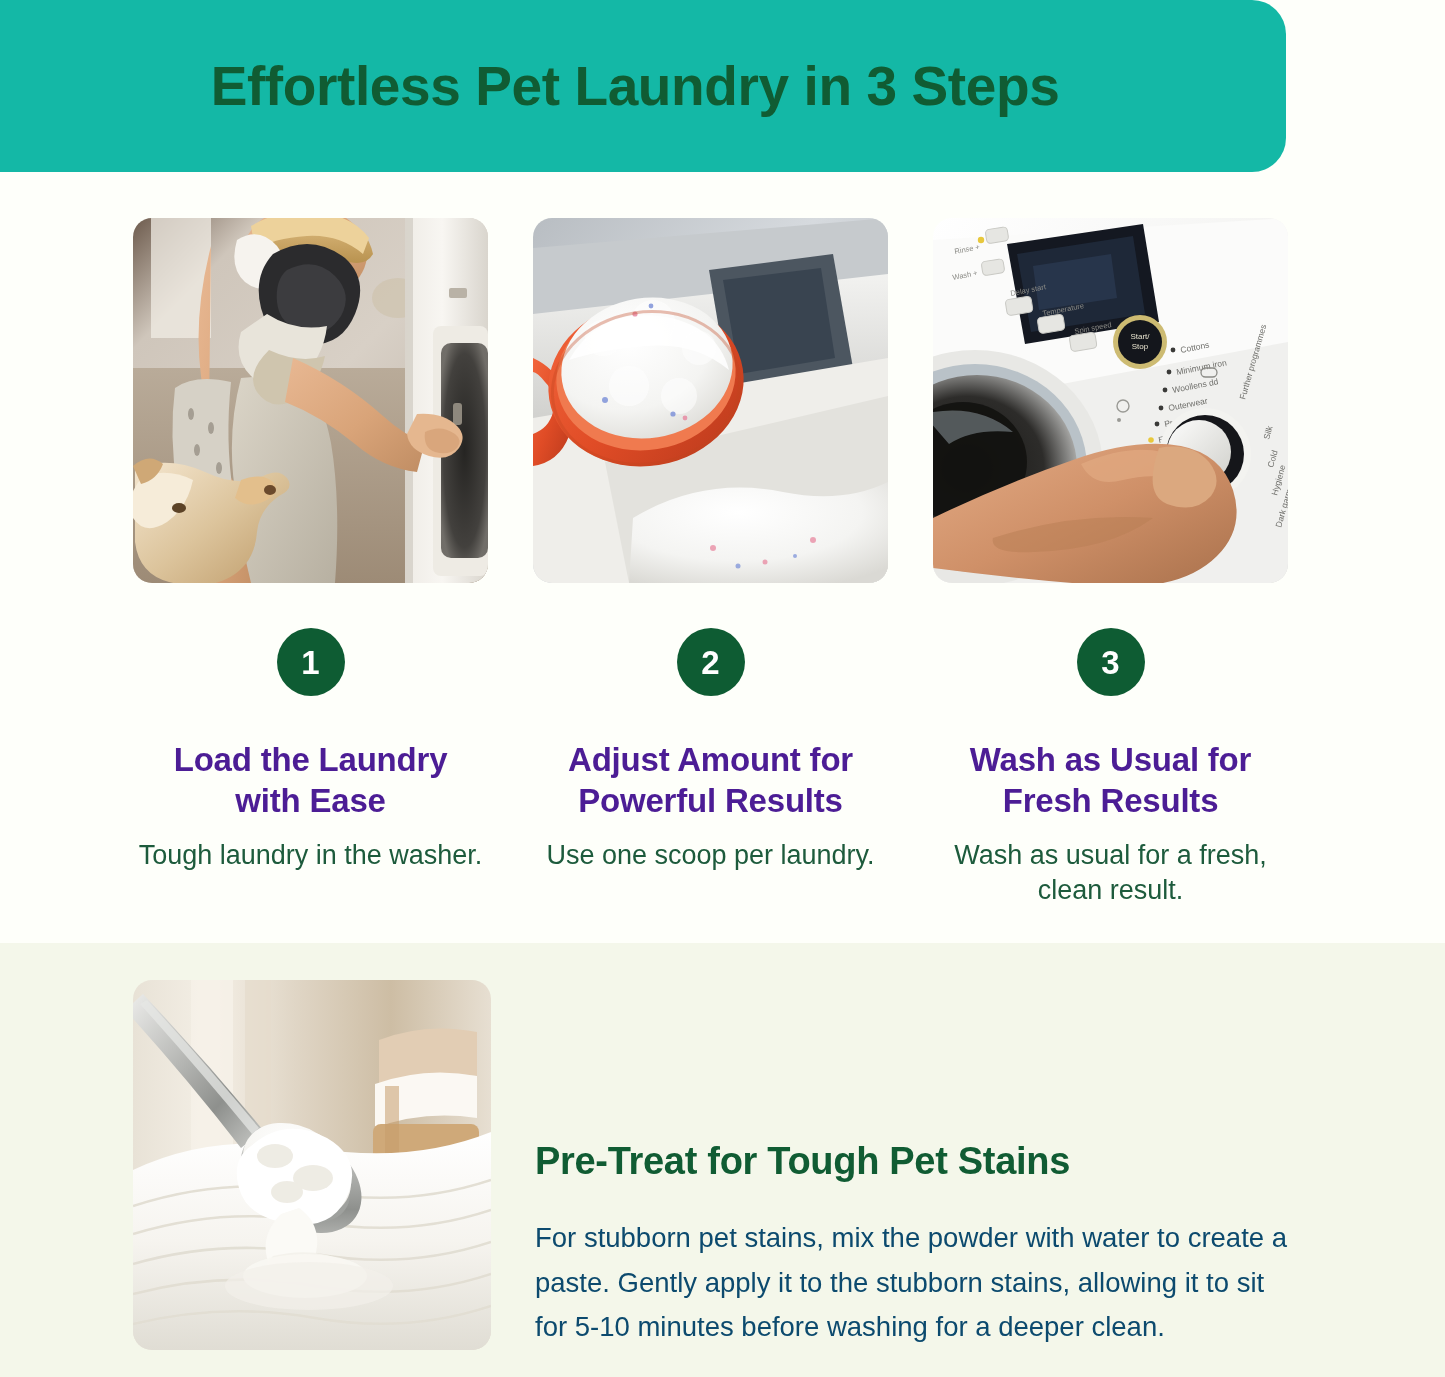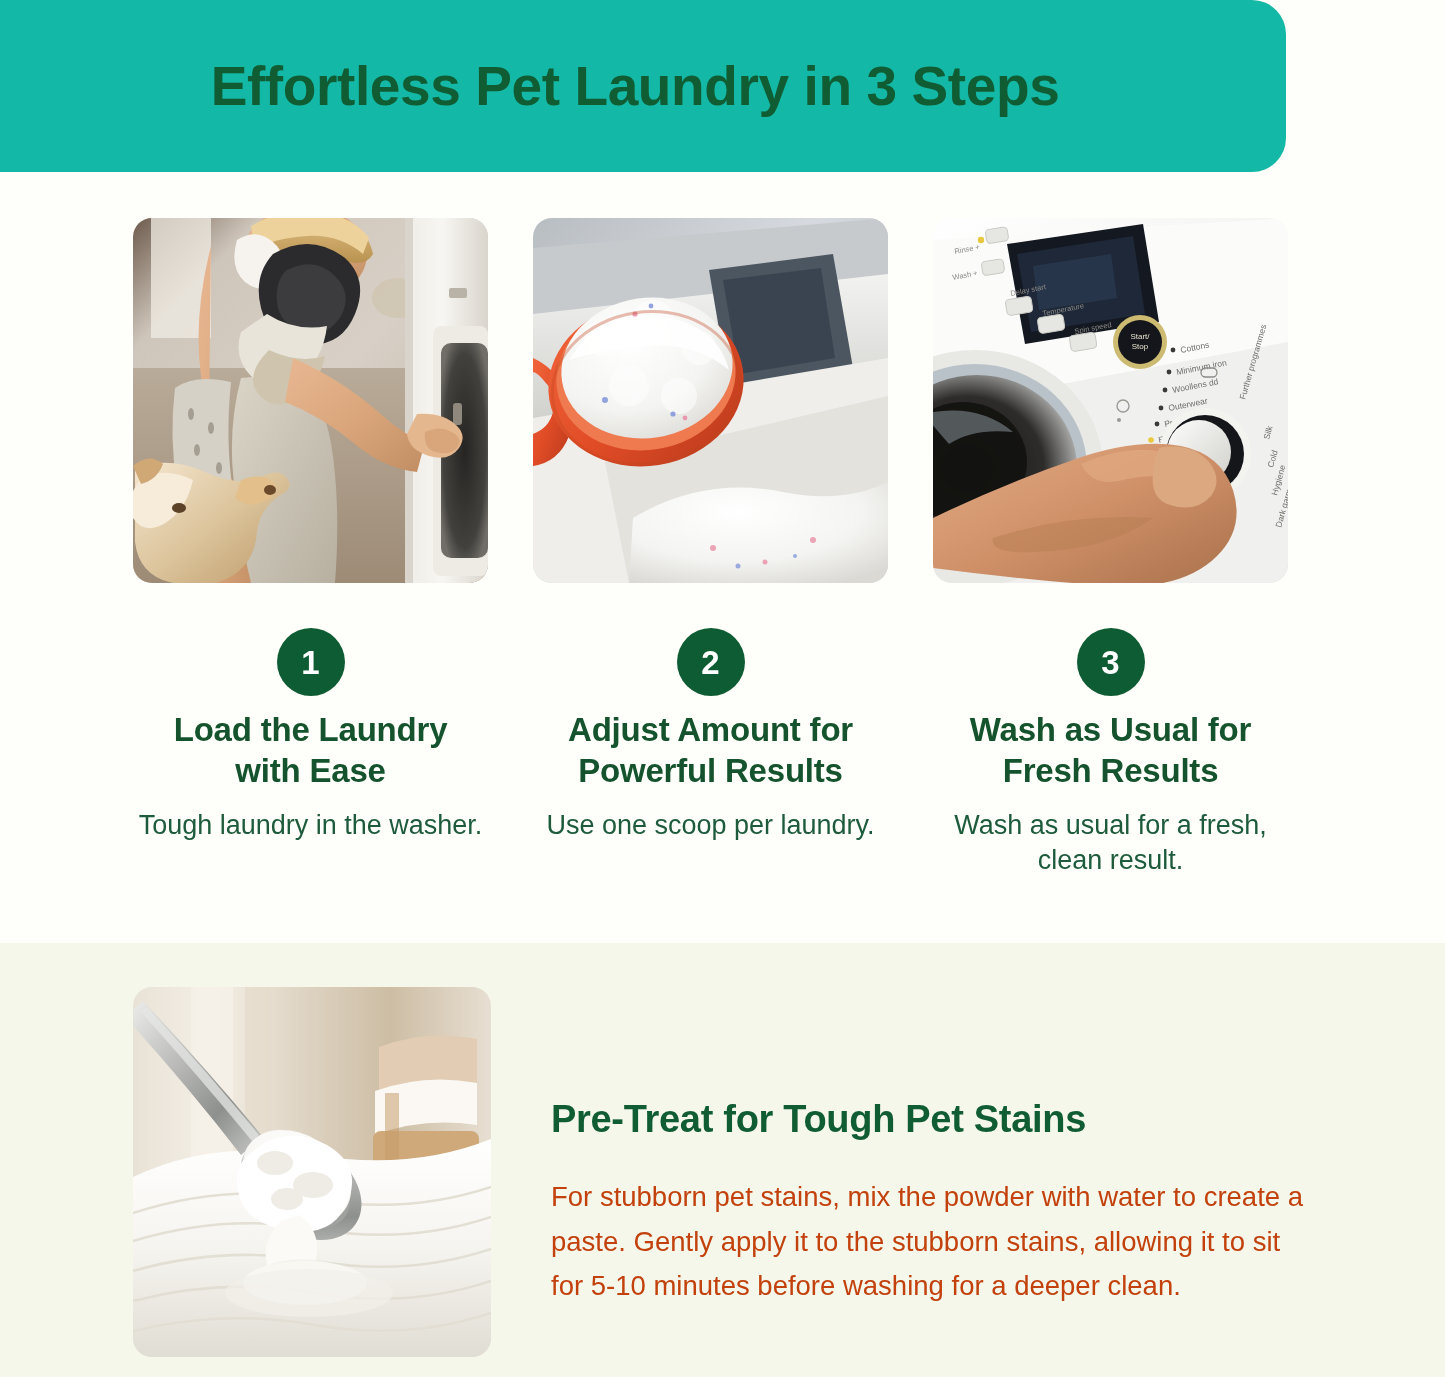--- a/index.html
+++ b/index.html
@@ -78,24 +78,24 @@
     font-size: 33px;
     font-weight: bold;
     display: flex;
     align-items: center;
     justify-content: center;
     margin-top: 45px;
     line-height: 1;
   }
 
   .step-title {
-    margin-top: 13px;
+    margin-top: 43px;
     font-size: 33px;
     font-weight: bold;
-    color: #14532d;
+    color: #4c1d95;
     text-align: center;
     line-height: 1.25;
     letter-spacing: -0.2px;
     max-width: 330px;
   }
   .step-desc {
     margin-top: 16px;
     font-size: 27px;
     color: #1d5b3c;
     text-align: center;
@@ -108,24 +108,24 @@
     position: absolute;
     left: 0;
     top: 943px;
     width: 1445px;
     height: 434px;
     background: #f4f7ea;
   }
   .pretreat-inner {
     position: absolute;
     left: 133px;
-    top: 44px;
+    top: 37px;
     display: flex;
-    align-items: center;
-    gap: 60px;
+    align-items: flex-end;
+    gap: 44px;
   }
   .pretreat-photo {
     width: 358px;
     height: 370px;
     border-radius: 19px;
     overflow: hidden;
     flex: 0 0 auto;
   }
   .pretreat-photo svg { display: block; width: 100%; height: 100%; }
 
@@ -133,21 +133,21 @@
   .pretreat-title {
     font-size: 38px;
     font-weight: bold;
     color: #105c33;
     line-height: 1.15;
     letter-spacing: -0.3px;
   }
   .pretreat-body {
     margin-top: 33px;
     font-size: 27.5px;
-    color: #c2410c;
+    color: #0c4a6e;
     line-height: 1.62;
     max-width: 762px;
   }
 </style>
 </head>
 <body>
 
 <div class="header-card">
   <h1 class="header-title">Effortless Pet Laundry in 3 Steps</h1>
 </div>

